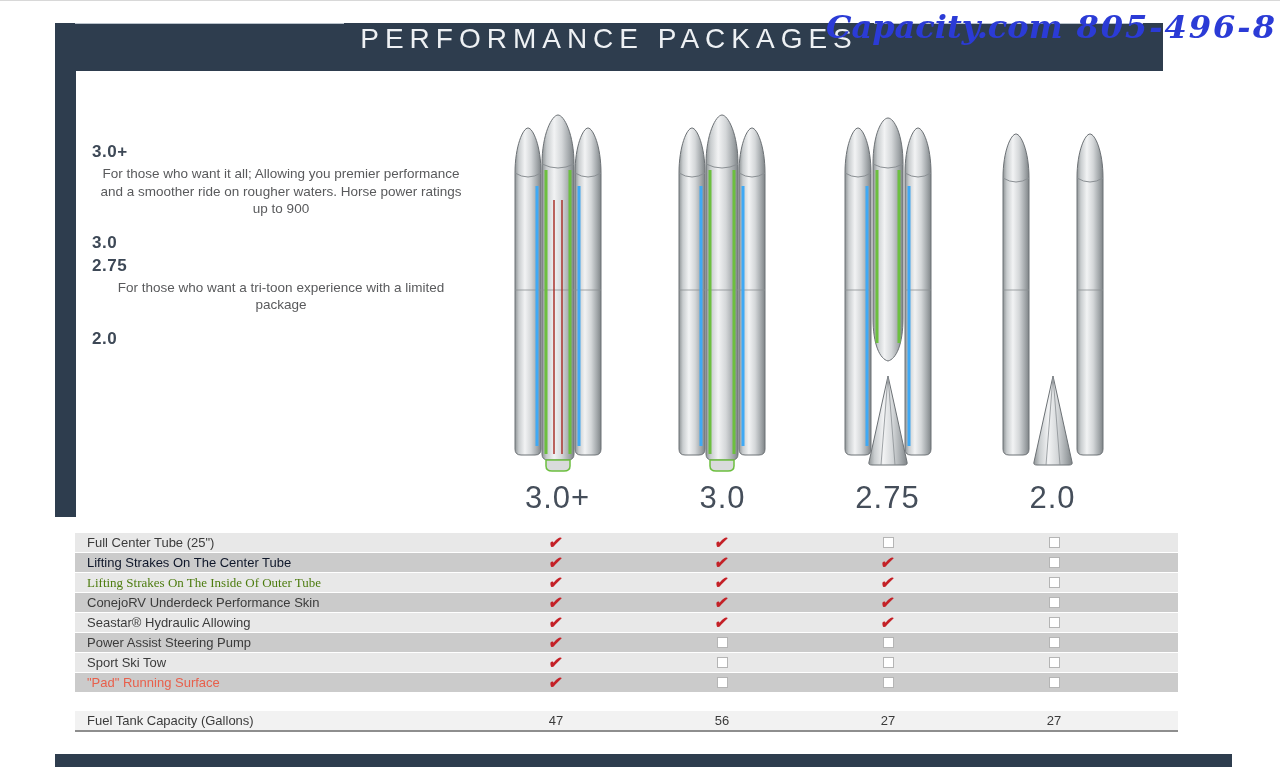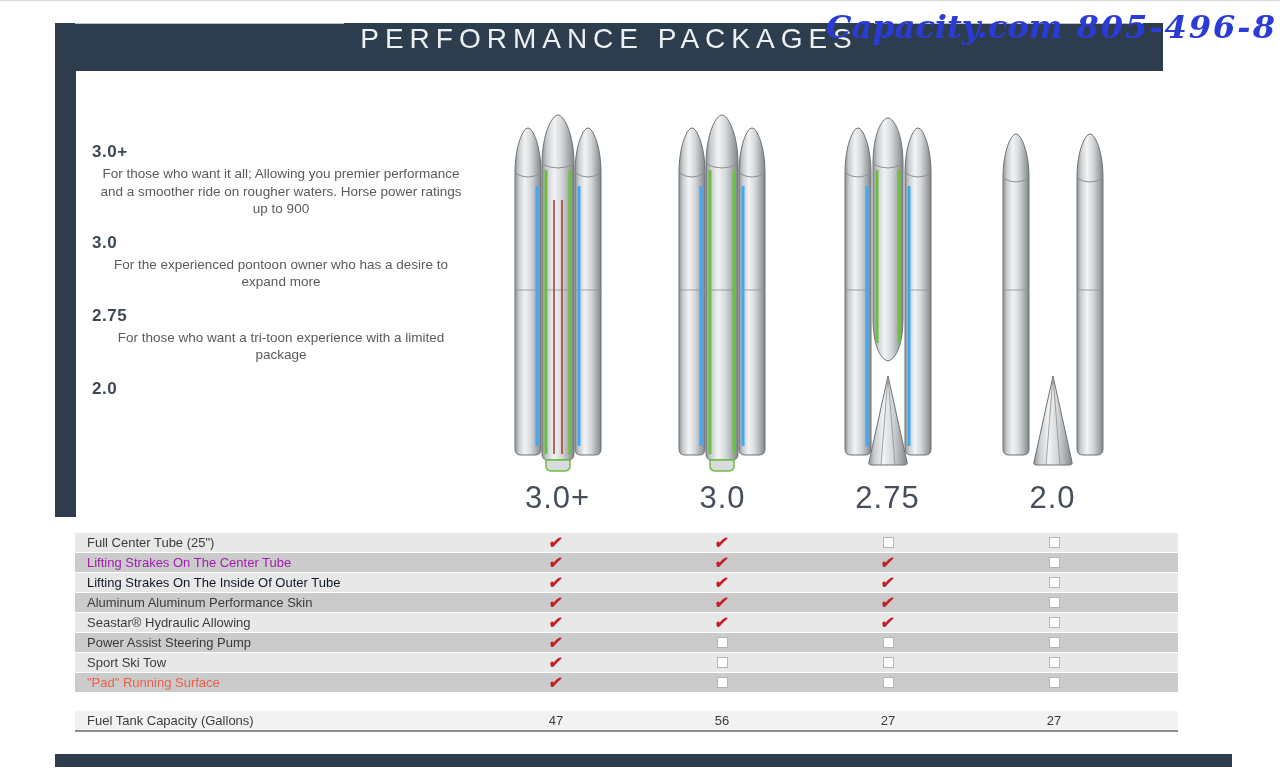--- a/index.html
+++ b/index.html
@@ -69,21 +69,20 @@
   <span>Capacity.com</span><span class="phone">805-496-8700</span>
 </div>
 
 <section class="descriptions">
   <div class="pkg">
     <h2>3.0+</h2>
     <p>For those who want it all; Allowing you premier performance and a smoother ride on rougher waters. Horse power ratings up to 900</p>
   </div>
   <div class="pkg">
     <h2>3.0</h2>
-    <p>For the experienced pontoon owner who has a desire to expand more</p>
   </div>
   <div class="pkg">
     <h2>2.75</h2>
     <p>For those who want a tri-toon experience with a limited package</p>
   </div>
   <div class="pkg">
     <h2>2.0</h2>
   </div>
 </section>
 
@@ -183,51 +182,51 @@
         <span class="check">✔</span>
       </div>
       <div class="tcell">
         <span class="box"></span>
       </div>
       <div class="tcell">
         <span class="box"></span>
       </div>
     </div>
     <div class="trow dark">
-      <div class="tlabel" style="color: #a21caf;">Lifting Strakes On The Center Tube</div>
+      <div class="tlabel" style="color: #0f172a;">Lifting Strakes On The Center Tube</div>
       <div class="tcell">
         <span class="check">✔</span>
       </div>
       <div class="tcell">
         <span class="check">✔</span>
       </div>
       <div class="tcell">
         <span class="check">✔</span>
       </div>
       <div class="tcell">
         <span class="box"></span>
       </div>
     </div>
     <div class="trow light">
-      <div class="tlabel" style="color: #0f172a;">Lifting Strakes On The Inside Of Outer Tube</div>
+      <div class="tlabel" style="color: #4d7c0f; font-family: Liberation Serif, serif;">Lifting Strakes On The Inside Of Outer Tube</div>
       <div class="tcell">
         <span class="check">✔</span>
       </div>
       <div class="tcell">
         <span class="check">✔</span>
       </div>
       <div class="tcell">
         <span class="check">✔</span>
       </div>
       <div class="tcell">
         <span class="box"></span>
       </div>
     </div>
     <div class="trow dark">
-      <div class="tlabel">Aluminum Aluminum Performance Skin</div>
+      <div class="tlabel">ConejoRV Underdeck Performance Skin</div>
       <div class="tcell">
         <span class="check">✔</span>
       </div>
       <div class="tcell">
         <span class="check">✔</span>
       </div>
       <div class="tcell">
         <span class="check">✔</span>
       </div>
       <div class="tcell">

